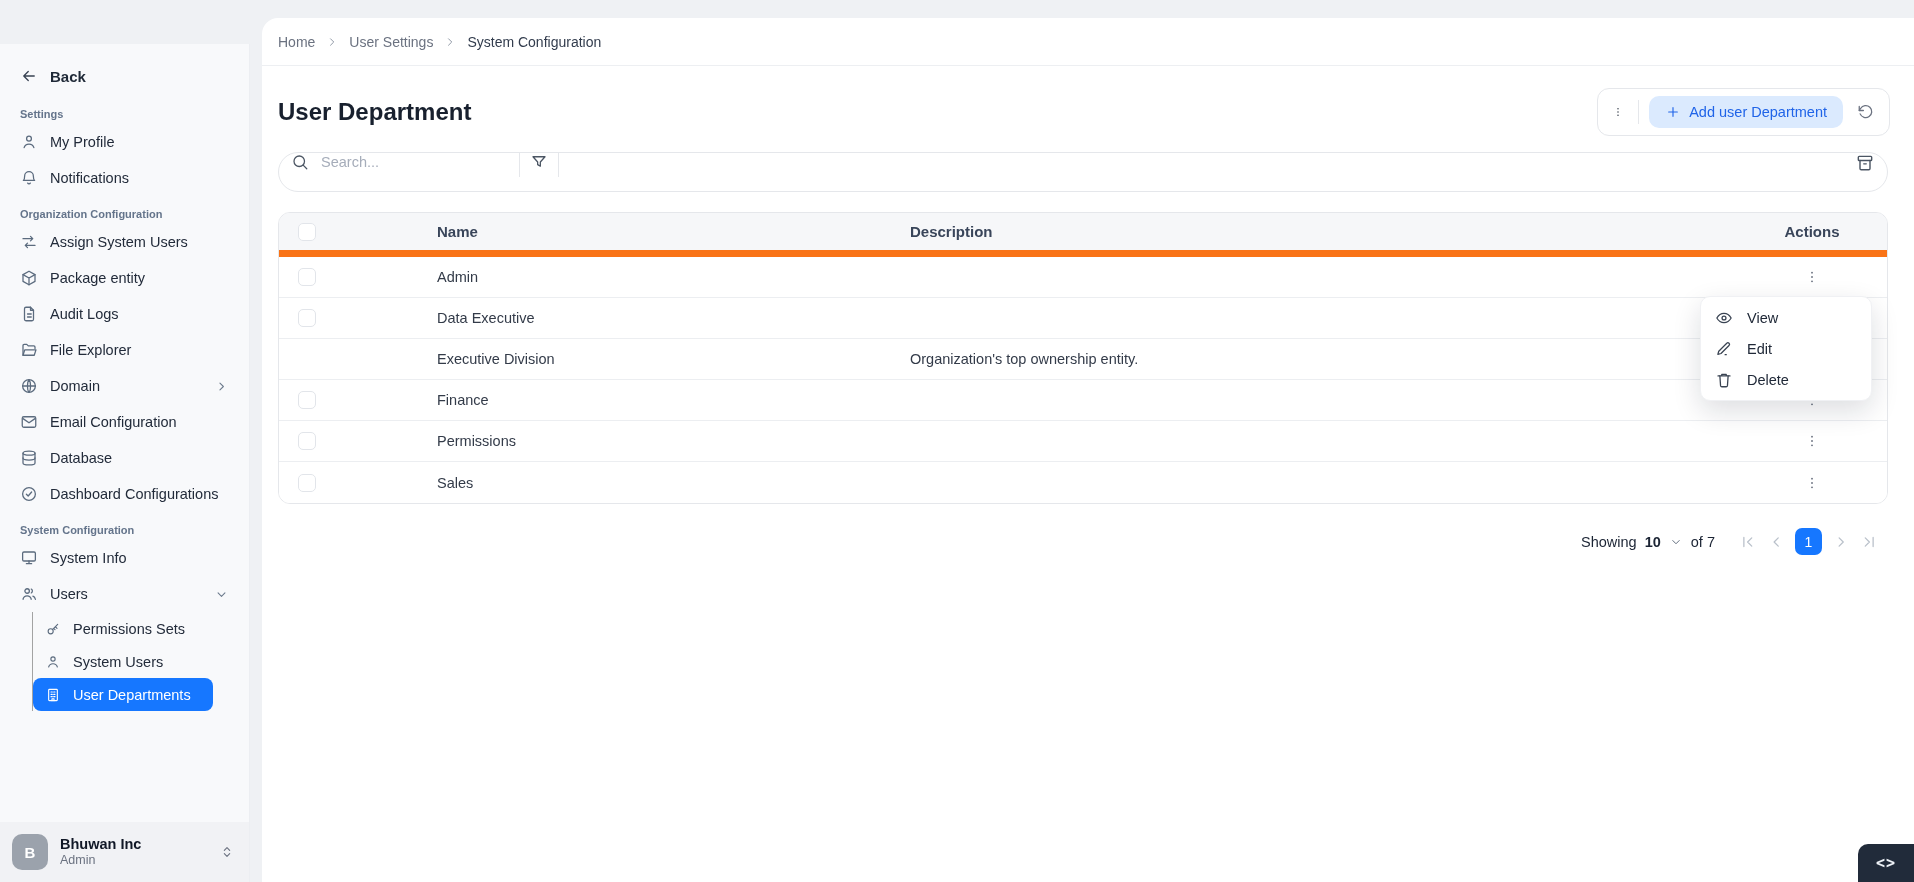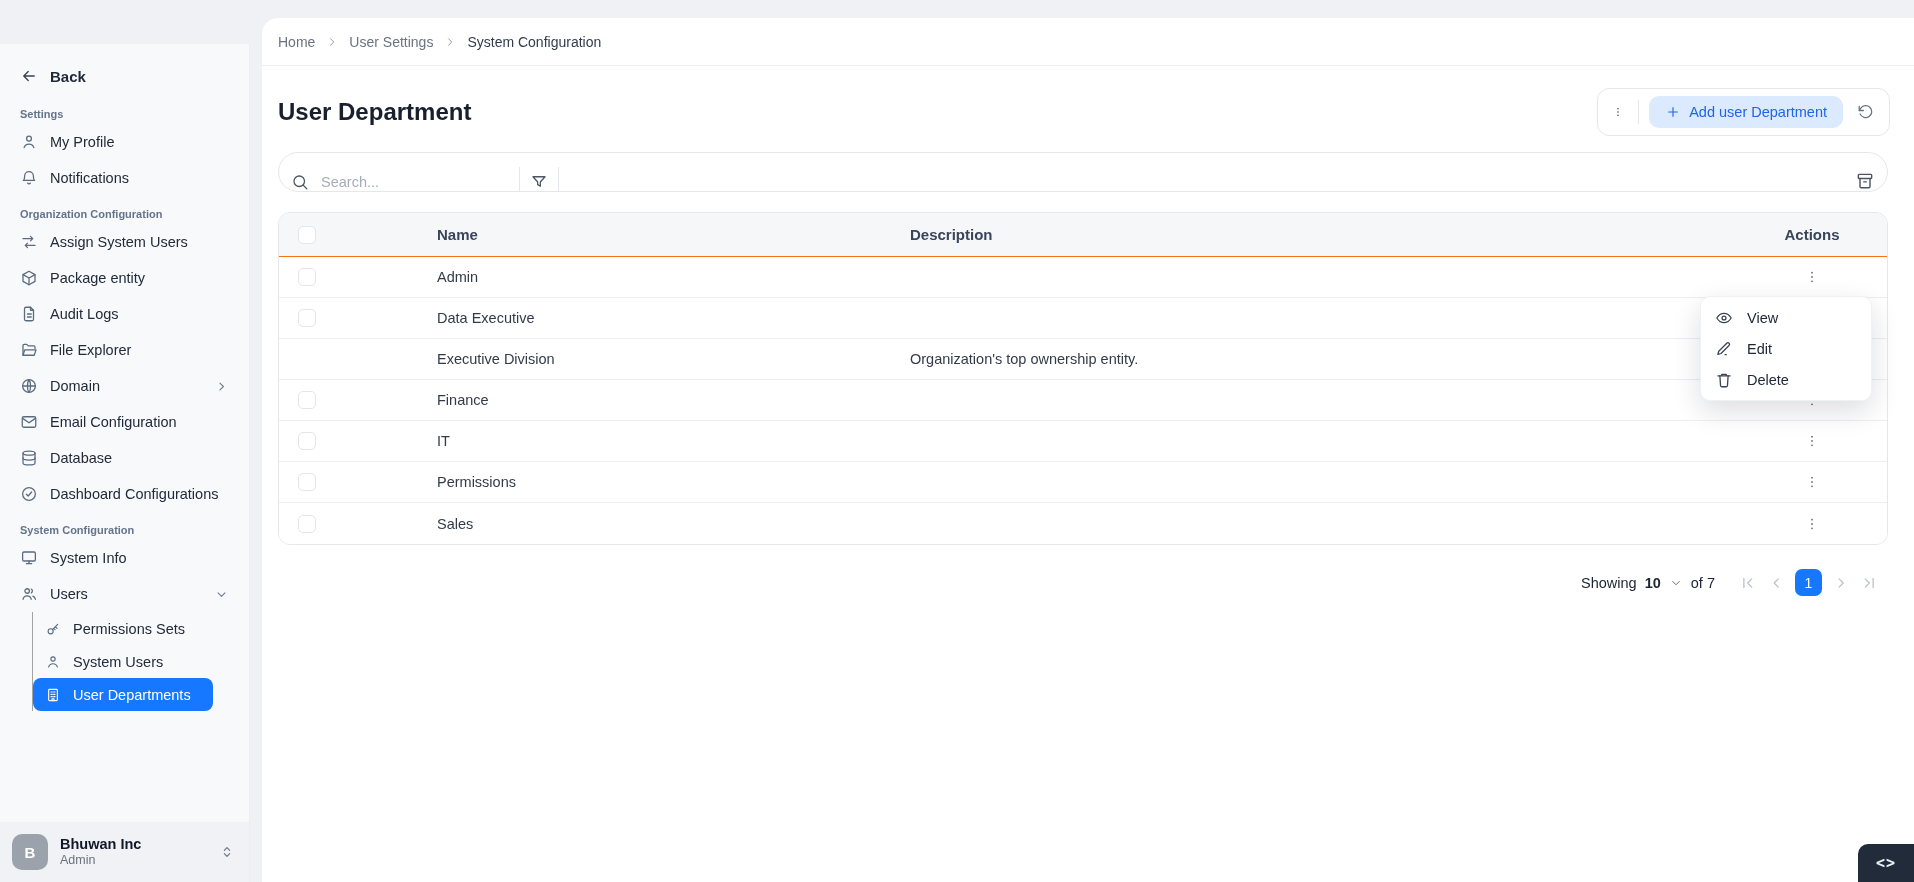--- a/index.html
+++ b/index.html
@@ -59,32 +59,32 @@
   .page-title{font-size:24px;font-weight:700;color:#18202e;margin:0;}
   .action-group{display:flex;align-items:center;gap:10px;border:1px solid #e5e7eb;
     border-radius:12px;padding:7px 10px;background:#fff;}
   .kebab-btn{color:#1f2937;display:flex;cursor:pointer;padding:0 4px;}
   .vdiv{width:1px;height:24px;background:#e5e7eb;}
   .add-btn{display:flex;align-items:center;gap:8px;background:var(--accent-light);
     color:var(--accent-text);border:none;border-radius:10px;padding:8px 16px;
     font-size:14.5px;font-family:inherit;cursor:pointer;}
   .refresh-btn{color:#6b7280;display:flex;cursor:pointer;margin:0 4px;}
 
-  .search-bar{display:flex;align-items:flex-end;gap:10px;height:40px;margin:0 26px 0 16px;
+  .search-bar{display:flex;align-items:flex-start;gap:10px;height:40px;margin:0 26px 0 16px;
     border:1px solid #e5e7eb;border-radius:20px;padding:0 12px;}
   .search-bar .sicon{color:#4b5563;}
   .search-input{border:none;outline:none;width:190px;font-size:14.5px;font-family:inherit;
     color:#1f2937;background:transparent;}
   .search-input::placeholder{color:#a6adba;}
   .filter-btn,.archive-btn{color:#4b5563;display:flex;cursor:pointer;}
   .spacer{flex:1;}
 
   .table-card{margin:20px 26px 0 16px;border:1px solid #e5e7eb;border-radius:12px;overflow:hidden;}
   .trow{display:flex;align-items:center;}
-  .thead{background:#f6f7f9;height:44px;border-bottom:1px solid #f97316;
+  .thead{background:#f6f7f9;height:44px;border-bottom:7px solid #f97316;
     font-size:15px;font-weight:600;color:#39455a;}
   .tbody .trow{height:41px;border-bottom:1px solid #eceef1;font-size:14.5px;color:#333b49;background:#fff;}
   .tbody .trow:last-child{border-bottom:none;}
   .c-check{width:56px;display:flex;justify-content:center;align-items:center;}
   .c-name{width:575px;padding-left:102px;}
   .c-desc{flex:1;}
   .c-actions{width:150px;display:flex;justify-content:center;}
   .checkbox{width:18px;height:18px;border:1.5px solid #e2e5ea;border-radius:5px;background:#fff;cursor:pointer;}
   .row-kebab{color:#6b7280;display:flex;cursor:pointer;}
 
@@ -430,36 +430,20 @@
                 <circle cx="12" cy="12" r="1.4" fill="currentColor" stroke="none"></circle>
                 <circle cx="12" cy="18.5" r="1.4" fill="currentColor" stroke="none"></circle>
               </svg>
             </span>
           </div>
         </div>
         <div class="trow">
           <div class="c-check">
             <span class="checkbox"></span>
           </div>
-          <div class="c-name">IT</div>
-          <div class="c-desc"></div>
-          <div class="c-actions">
-            <span class="icon i16 row-kebab">
-              <svg viewBox="0 0 24 24" fill="none" stroke="currentColor" stroke-width="1.7" stroke-linecap="round" stroke-linejoin="round">
-                <circle cx="12" cy="5.5" r="1.4" fill="currentColor" stroke="none"></circle>
-                <circle cx="12" cy="12" r="1.4" fill="currentColor" stroke="none"></circle>
-                <circle cx="12" cy="18.5" r="1.4" fill="currentColor" stroke="none"></circle>
-              </svg>
-            </span>
-          </div>
-        </div>
-        <div class="trow">
-          <div class="c-check">
-            <span class="checkbox"></span>
-          </div>
           <div class="c-name">Permissions</div>
           <div class="c-desc"></div>
           <div class="c-actions">
             <span class="icon i16 row-kebab">
               <svg viewBox="0 0 24 24" fill="none" stroke="currentColor" stroke-width="1.7" stroke-linecap="round" stroke-linejoin="round">
                 <circle cx="12" cy="5.5" r="1.4" fill="currentColor" stroke="none"></circle>
                 <circle cx="12" cy="12" r="1.4" fill="currentColor" stroke="none"></circle>
                 <circle cx="12" cy="18.5" r="1.4" fill="currentColor" stroke="none"></circle>
               </svg>
             </span>

